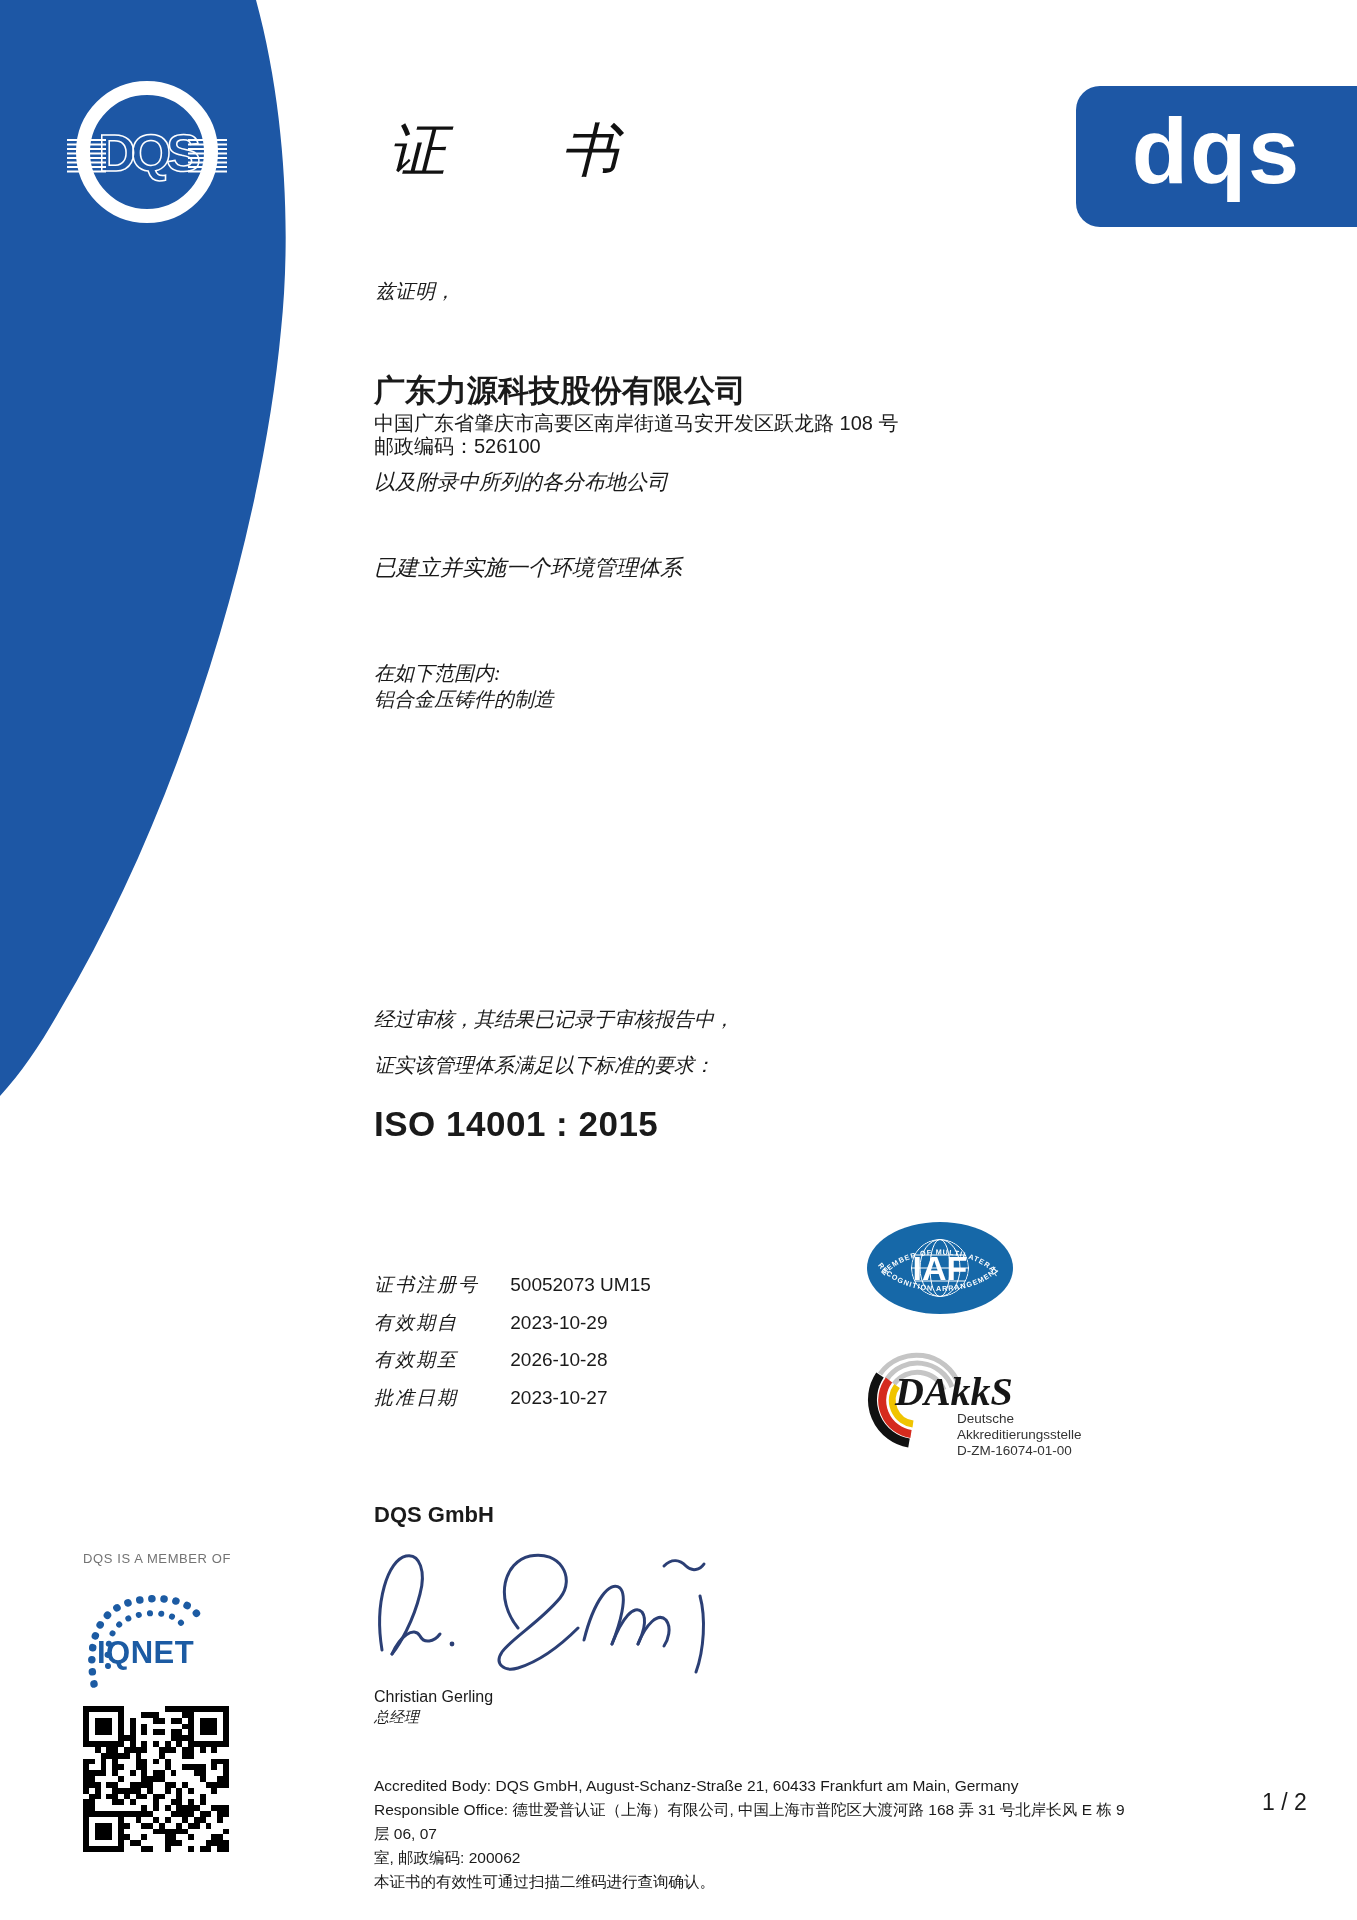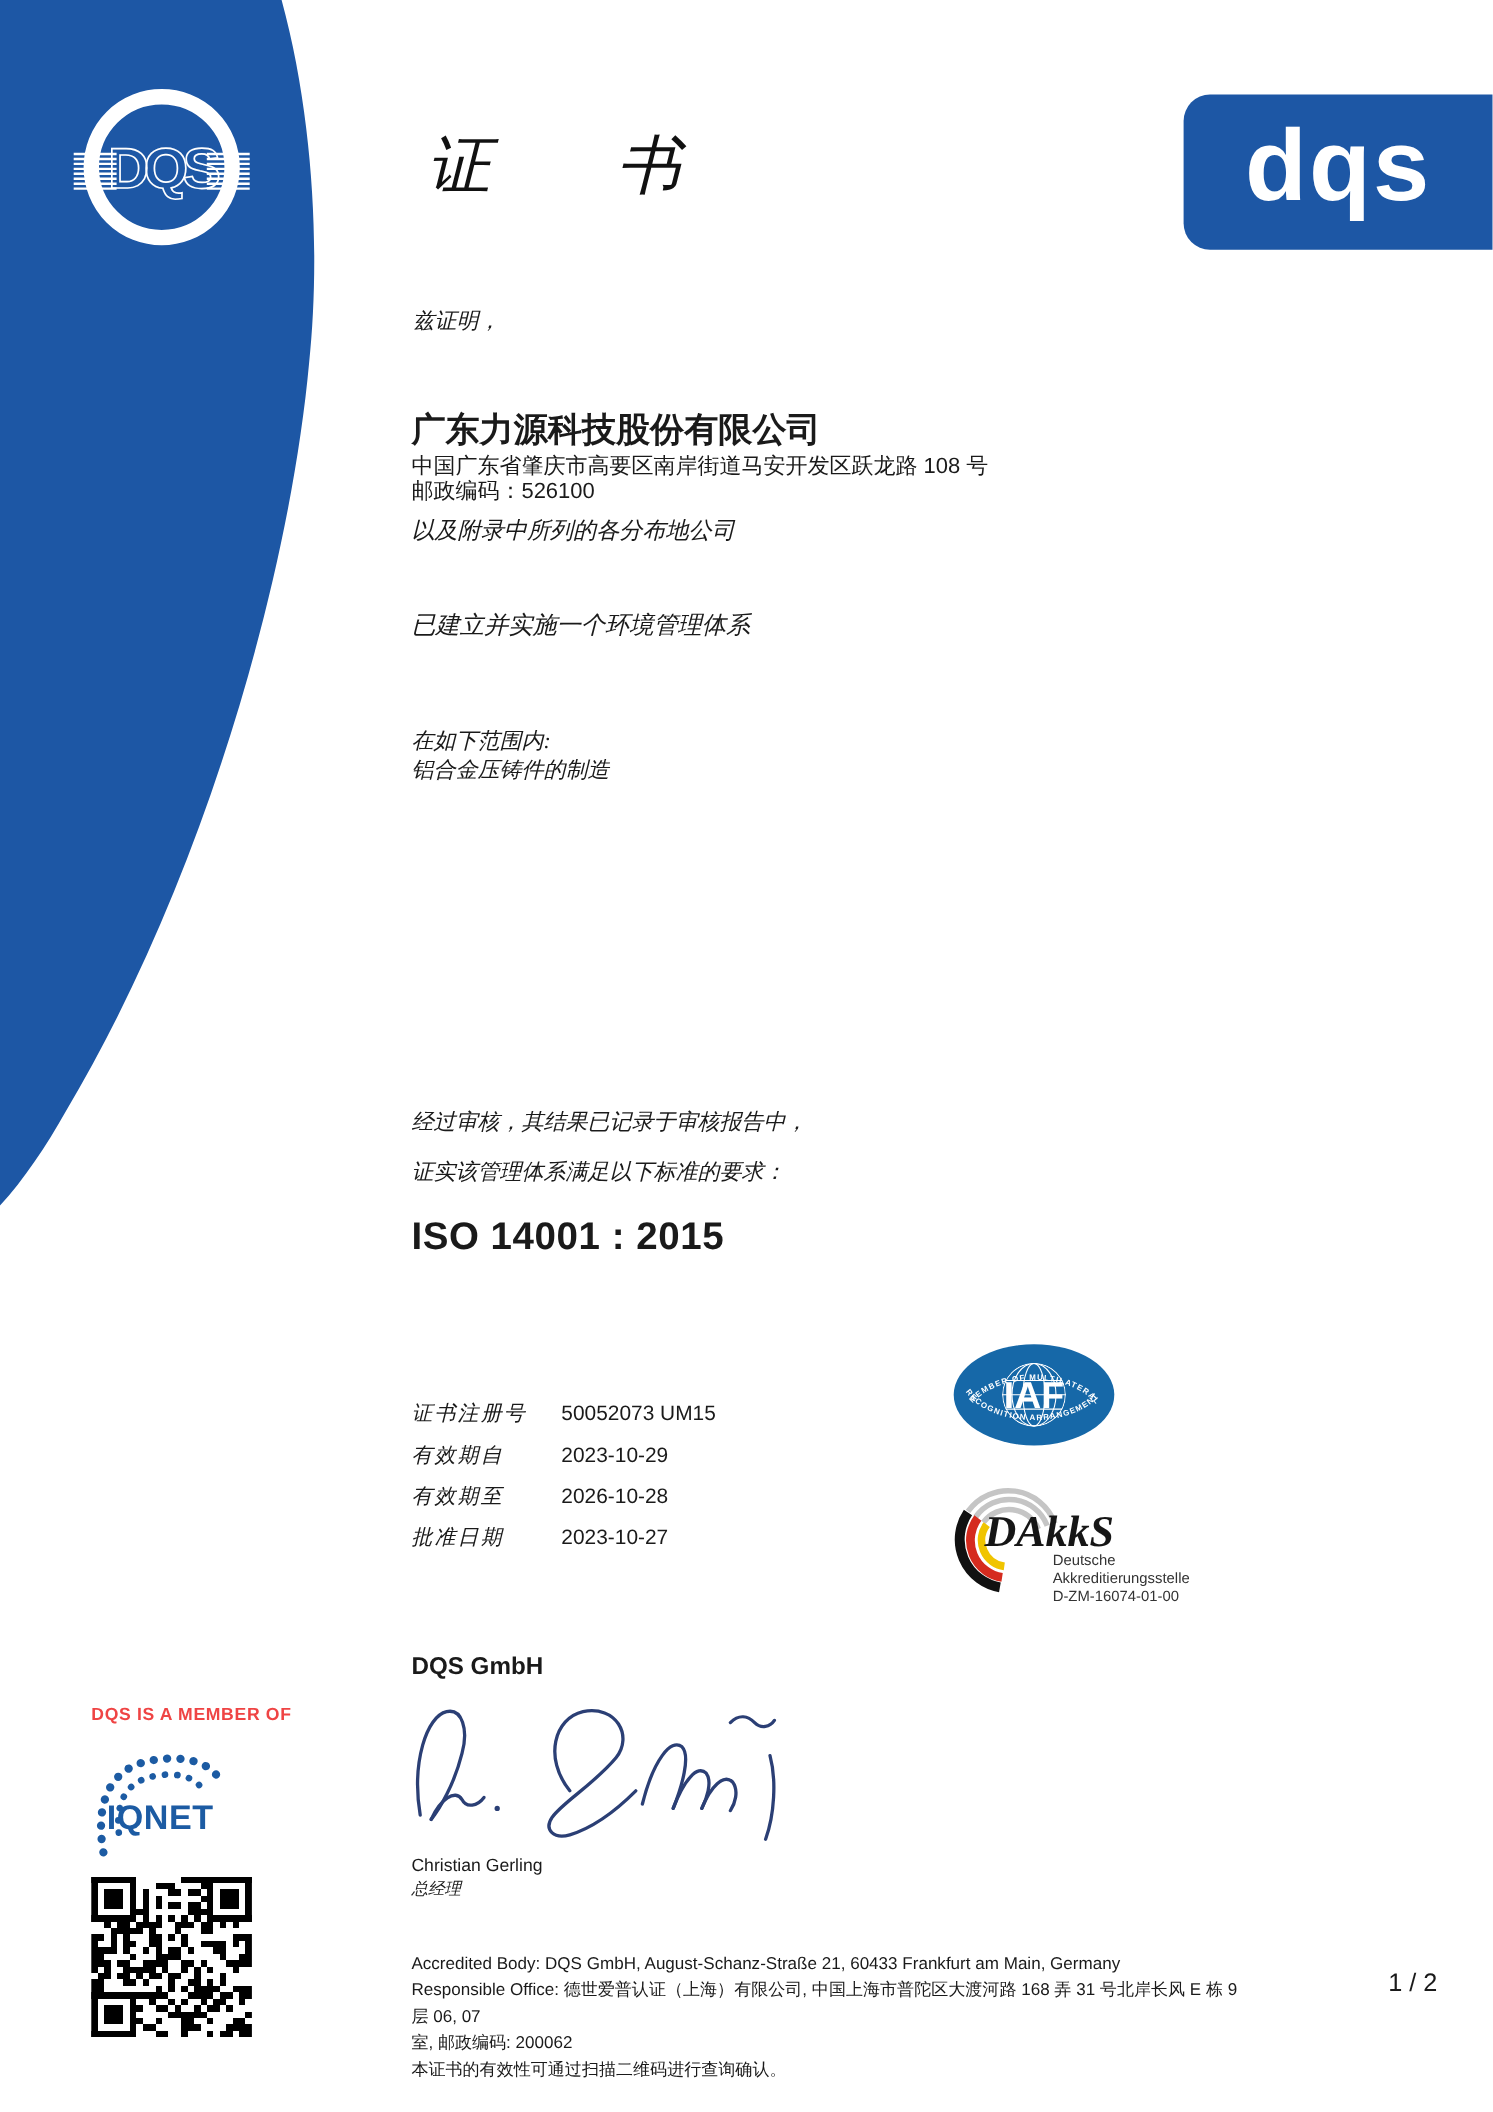--- a/index.html
+++ b/index.html
@@ -41,21 +41,21 @@
   .dakks-name{left:895px;top:1368px;font-size:40px;font-weight:600;letter-spacing:0px;color:#161616;}
   .dakks-l1{left:957px;top:1411px;font-size:13.5px;color:#333;}
   .dakks-l2{left:957px;top:1427px;font-size:13.5px;color:#333;}
   .dakks-l3{left:957px;top:1443px;font-size:13.5px;color:#333;}
 
   .dqs-gmbh{left:374px;top:1502px;font-size:22px;font-weight:bold;}
   .signature{left:368px;top:1532px;width:345px;height:150px;}
   .signer{left:374px;top:1688px;font-size:16px;}
   .signer-title{left:374px;top:1708px;font-size:15px;}
 
-  .member-label{left:83px;top:1551px;font-size:16px;font-weight:bold;color:#ef4444;letter-spacing:0.6px;}
+  .member-label{left:83px;top:1551px;font-size:13px;font-weight:normal;color:#737373;letter-spacing:0.6px;}
   .iqnet-svg{left:78px;top:1568px;width:140px;height:128px;}
   .qr-svg{left:83px;top:1706px;width:146px;height:146px;}
 
   .footer{left:374px;top:1774px;width:770px;font-size:15.5px;line-height:24px;}
   .page-num{left:1262px;top:1789px;font-size:23px;}
 </style>
 </head>
 <body>
 
 <svg class="abs blue-shape" viewBox="0 0 300 1100">

